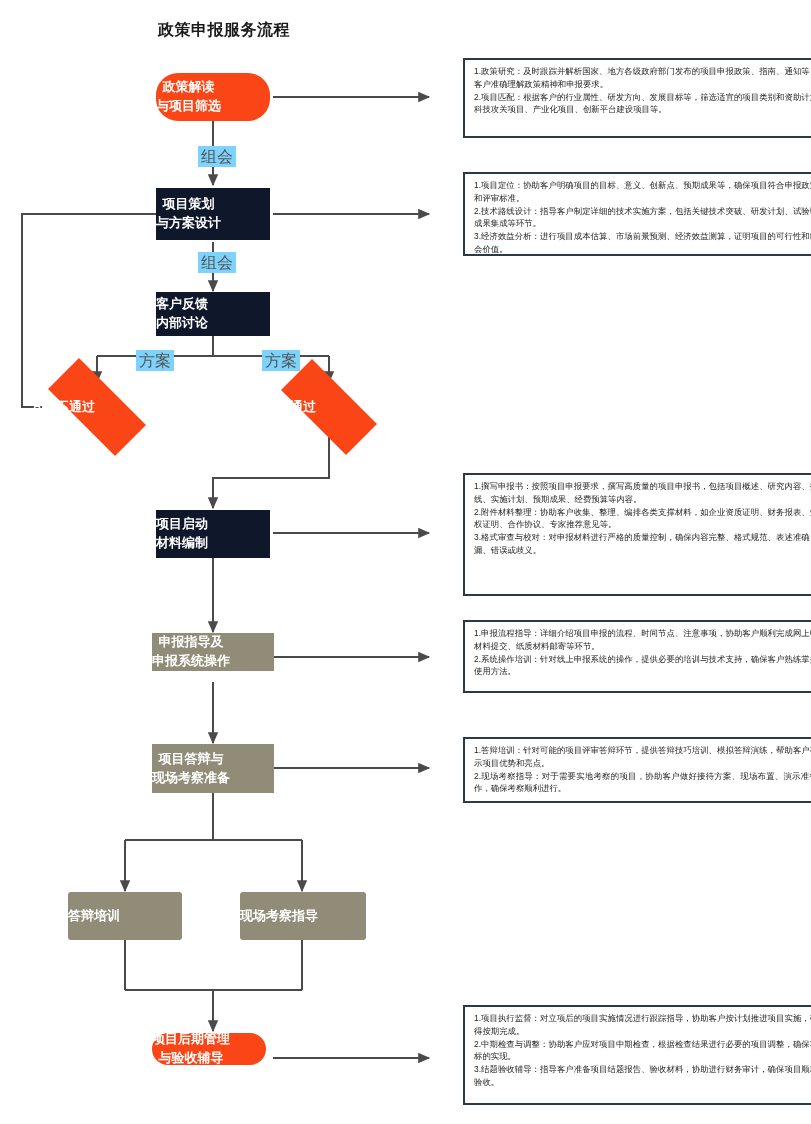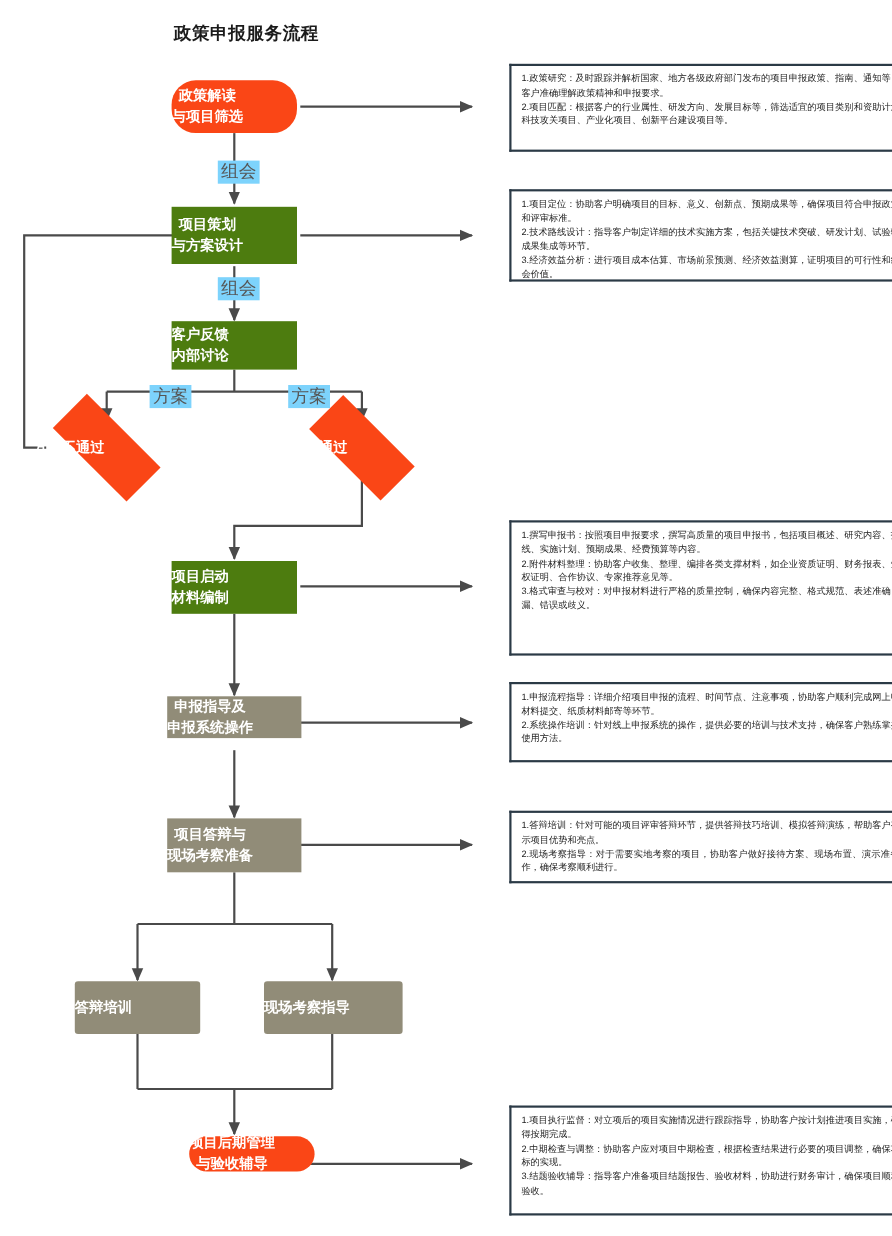--- a/index.html
+++ b/index.html
@@ -55,21 +55,21 @@
     box-sizing: border-box;
     z-index: 3;
   }
   .node .node-label { display: block; white-space: pre-line; }
 
   .node.terminator {
     background: #FA4616;
     border-radius: 22px;
   }
   .node.process-teal {
-    background: #4d7c0f;
+    background: #0f172a;
   }
   .node.process-khaki {
     background: #918C78;
   }
   .node.subprocess {
     background: #918C78;
     border-radius: 3px;
   }
 
   
@@ -228,21 +228,21 @@
   </div>
 
   <div class="node subprocess" style="left:68px; top:892px; width:114px; height:48px;">
     <span class="node-label">答辩培训</span>
   </div>
 
   <div class="node subprocess" style="left:240px; top:892px; width:126px; height:48px;">
     <span class="node-label">现场考察指导</span>
   </div>
 
-  <div class="node terminator" style="left:172px; top:1033px; width:114px; height:32px;">
+  <div class="node terminator" style="left:152px; top:1033px; width:114px; height:32px;">
     <span class="node-label">项目后期管理
 与验收辅导</span>
   </div>
 
   <div class="annotation" style="left:430px; top:58px; width:378px; height:80px;">
     <p>1.政策研究：及时跟踪并解析国家、地方各级政府部门发布的项目申报政策、指南、通知等，确保客户准确理解政策精神和申报要求。</p>
     <p>2.项目匹配：根据客户的行业属性、研发方向、发展目标等，筛选适宜的项目类别和资助计划，如科技攻关项目、产业化项目、创新平台建设项目等。</p>
   </div>
 
   <div class="annotation" style="left:430px; top:172px; width:378px; height:84px;">

